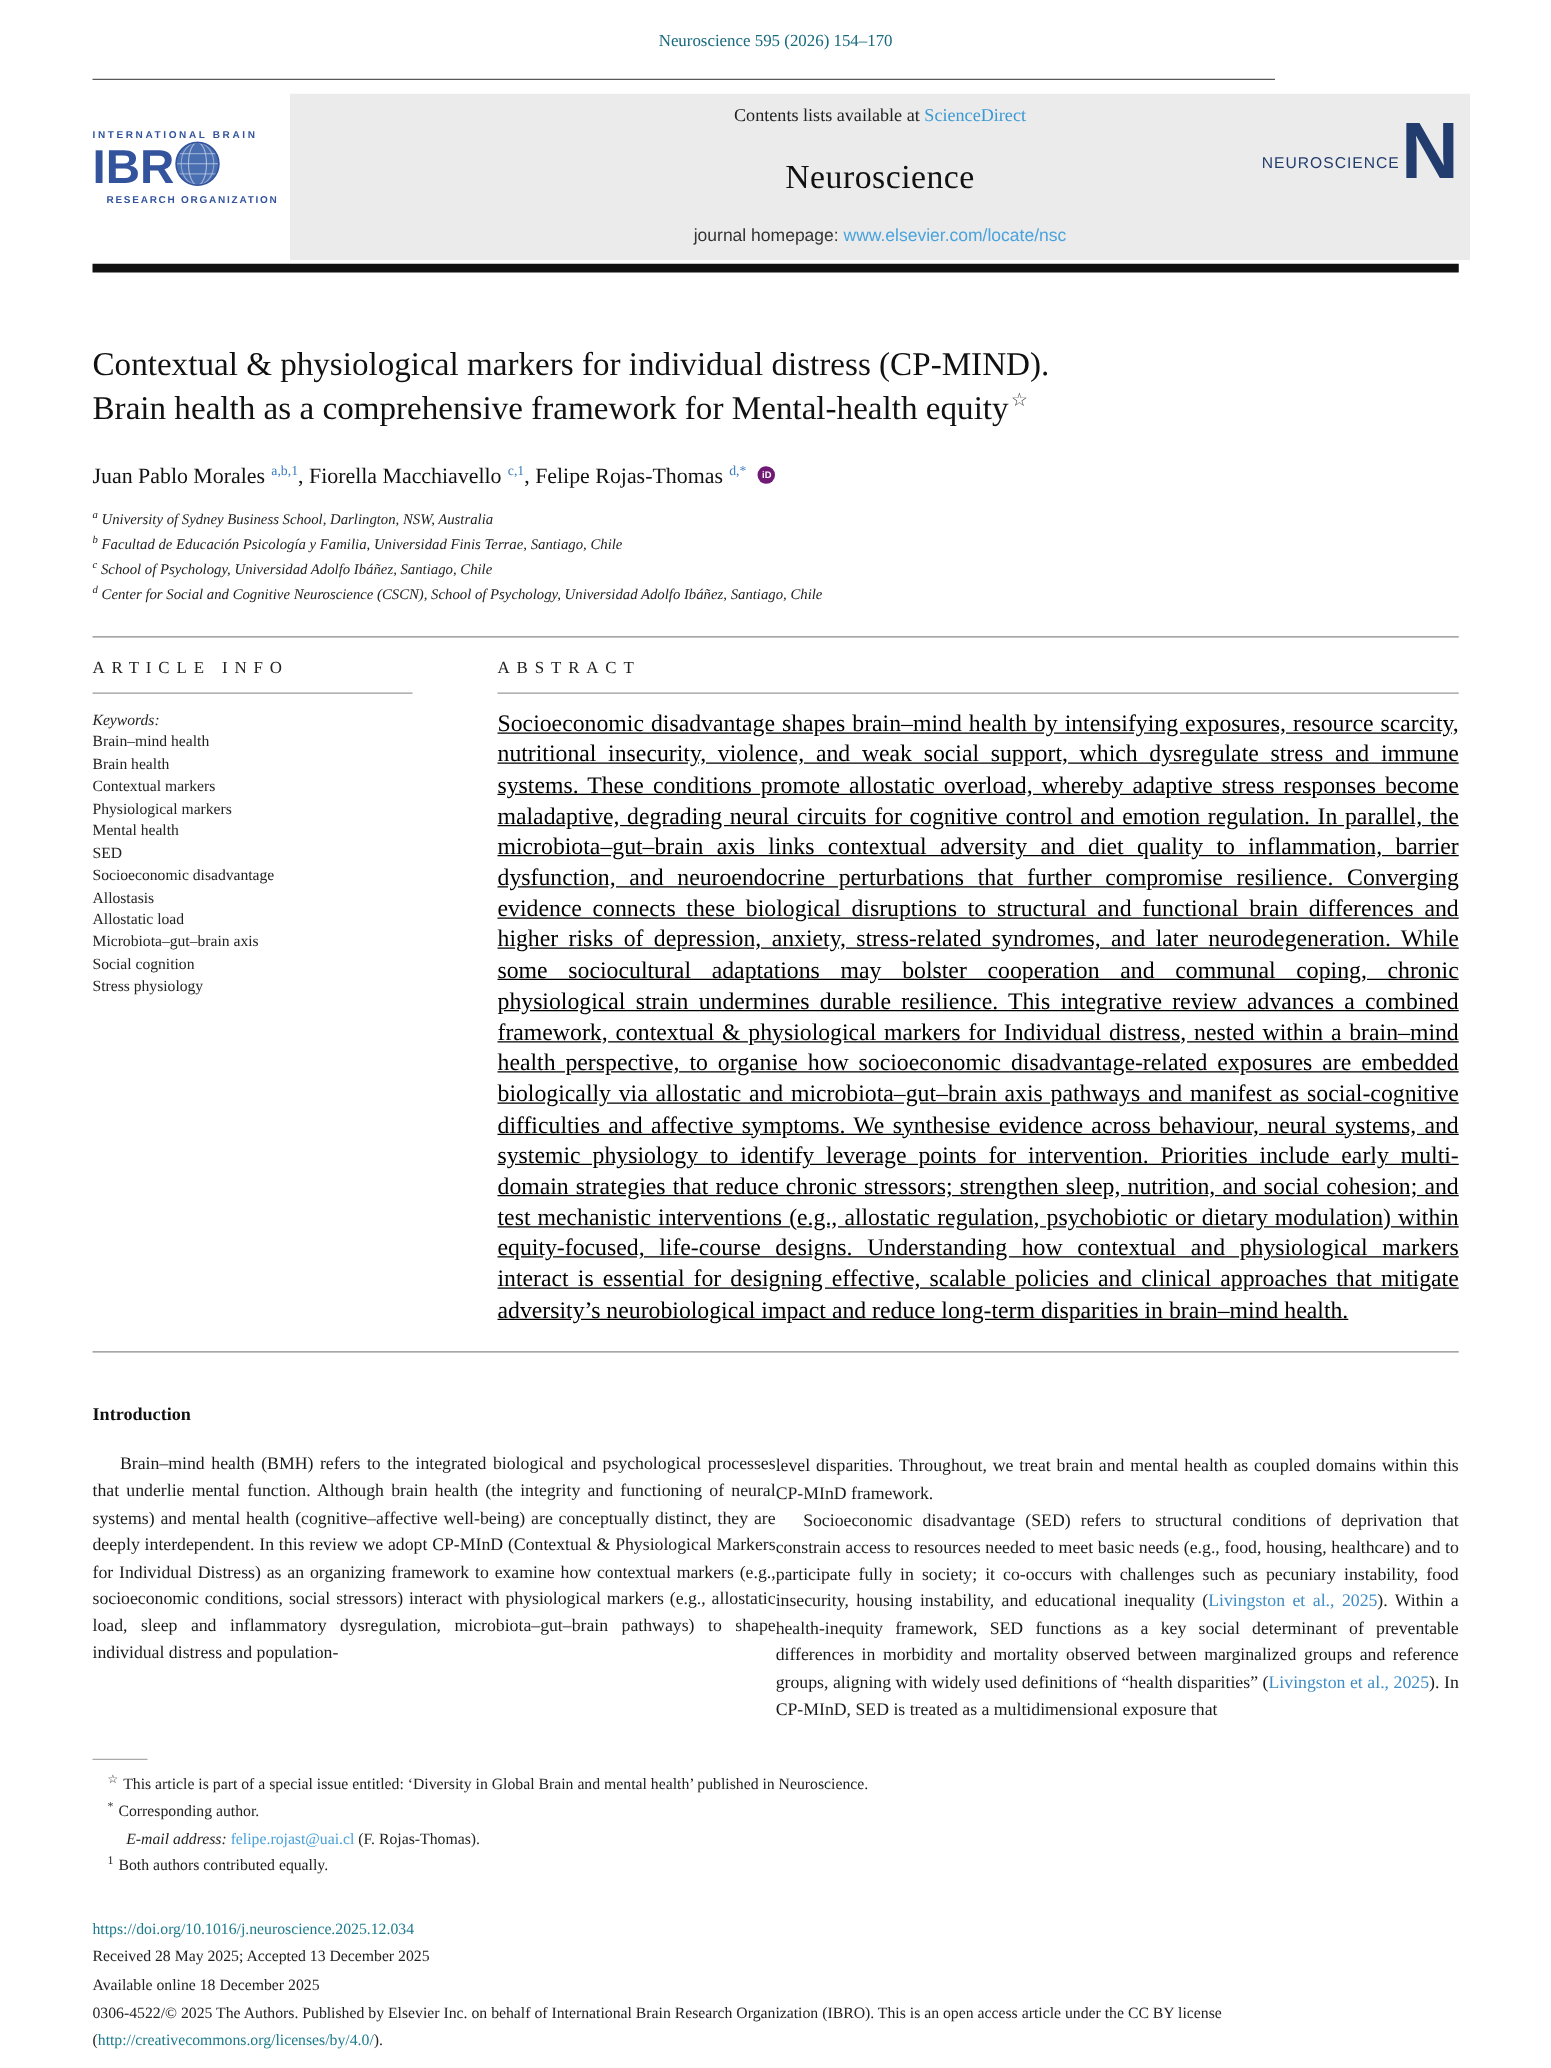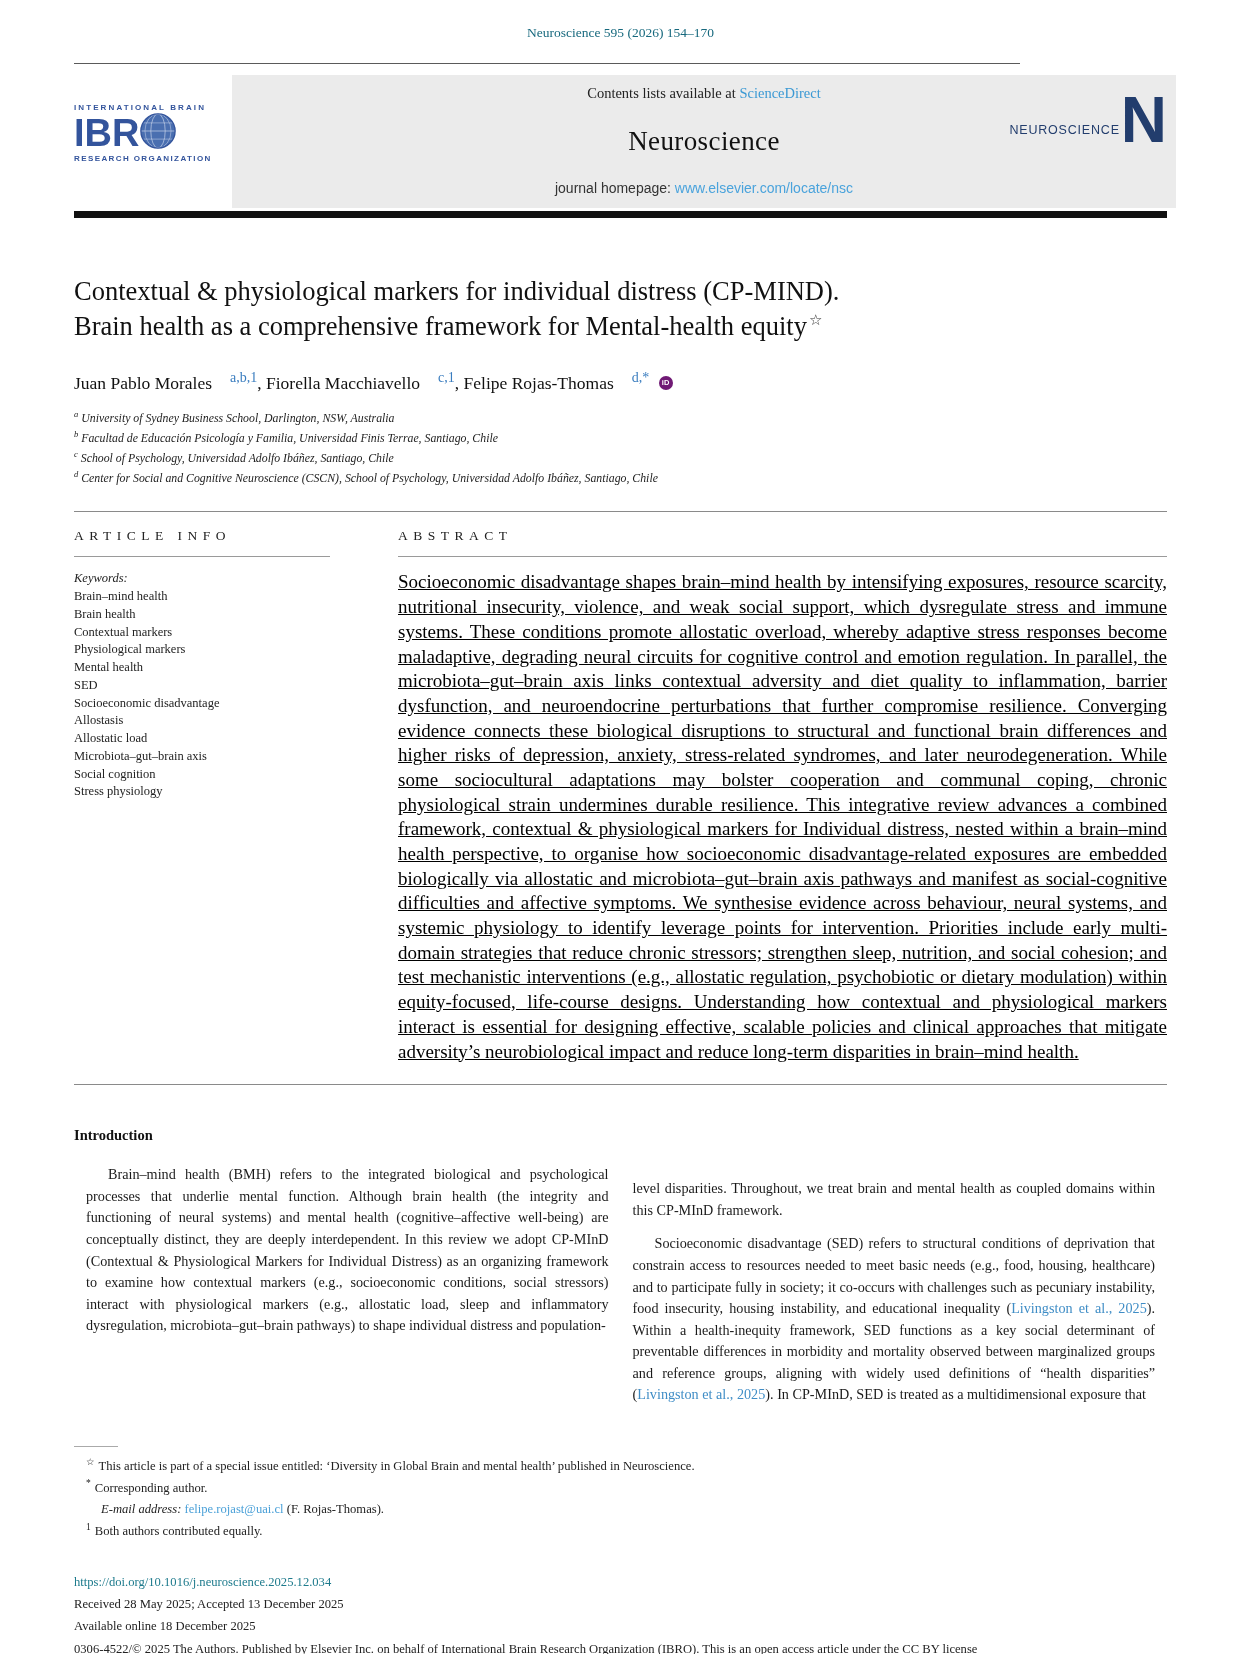--- a/index.html
+++ b/index.html
@@ -20,33 +20,33 @@
   .sd-link { color:#3b99d4; }
   .journal-name { font-size:27px; color:#111; letter-spacing:.4px; }
   .homepage-line { font-family:"Liberation Sans", sans-serif; font-size:14px; color:#333; }
   .homepage-url { color:#4aa3dc; }
 
   .ibro { position:absolute; left:0; top:40px; width:160px; color:#33549c; font-family:"Liberation Sans", sans-serif; }
   .ibro-top { font-size:8px; letter-spacing:2.1px; font-weight:600; white-space:nowrap; }
   .ibro-mid { display:flex; align-items:center; margin:1px 0; }
   .ibro-word { font-size:38px; font-weight:700; line-height:1; letter-spacing:0px; }
   .globe { margin-left:1px; }
-  .ibro-bottom { font-size:8px; letter-spacing:1.4px; font-weight:600; white-space:nowrap; }
+  .ibro-bottom { font-size:8px; letter-spacing:1.4px; font-weight:600; white-space:nowrap;text-align:center; }
 
   .ns-logo { position:absolute; right:0; top:32px; display:flex; align-items:flex-end; color:#223d6d; }
   .ns-text { font-family:"Liberation Sans", sans-serif; font-size:12.5px; letter-spacing:.8px; font-weight:500; margin-bottom:9px; }
   .ns-letter { font-family:"Liberation Sans", sans-serif; font-size:64px; font-weight:600; line-height:.8; margin-left:1px; }
 
   .black-bar { height:7px; background:#111; }
 
   
   .title { margin-top:56px; font-size:26.5px; line-height:1.33; color:#111; }
   .title-star { font-size:15px; vertical-align:super; line-height:0; margin-left:2px; color:#333; }
   .authors { margin-top:26px; font-size:17.5px; color:#111; }
-  .authors sup { color:#3a7dbf; font-size:14px; margin-left:18px; }
+  .authors sup { color:#3a7dbf; font-size:11px; margin-left:5px; }
   .author-sep { color:#111; }
   .orcid { display:inline-block; width:14px; height:14px; border-radius:50%; background:#701a75; color:#fff;
            font-family:"Liberation Sans", sans-serif; font-size:7.5px; font-weight:700; text-align:center;
            line-height:14px; margin-left:5px; vertical-align:4px; }
   .affils { margin-top:14px; font-size:11.8px; font-style:italic; line-height:1.6; color:#222; }
   .affils sup { font-size:8.5px; margin-right:3px; }
 
   .divider { height:1px; background:#8a8a8a; margin-top:24px; }
 
   
@@ -55,21 +55,21 @@
   .head-rule { height:1px; background:#9a9a9a; margin-top:12px; margin-bottom:13px; }
   .keywords { font-size:12.5px; line-height:1.42; color:#222; }
   .kw-label { font-style:italic; }
   .abstract-text { font-size:19px; line-height:1.3; text-align:justify; color:#000000;text-decoration:underline; }
   .bottom-rule { height:1px; background:#8a8a8a; margin-top:20px; }
 
   
   .body-cols { display:grid; grid-template-columns:1fr 1fr; margin-top:42px; }
   .intro-head { font-weight:bold; font-size:14.5px; margin:0 0 20px 0; color:#111; }
   .col-right { padding-top:39px; }
-  .body-par { font-size:14.2px; line-height:1.52; text-align:justify; margin:12px; color:#1a1a1a; }
+  .body-par { font-size:14.2px; line-height:1.52; text-align:justify; margin:0; color:#1a1a1a; }
   .indent { text-indent:22px; }
   .cite { color:#3f8dc6; }
 
   
   .footnotes { margin-top:28px; font-size:12.6px; line-height:1.72; color:#222; }
   .fn-rule { width:44px; height:1px; background:#aaa; margin-bottom:9px; }
   .fn-line { padding-left:12px; }
   .fn-marker { font-size:9.5px; vertical-align:super; line-height:0; margin-right:4px; }
   .fn-email { padding-left:27px; }
   .em { font-style:italic; }

